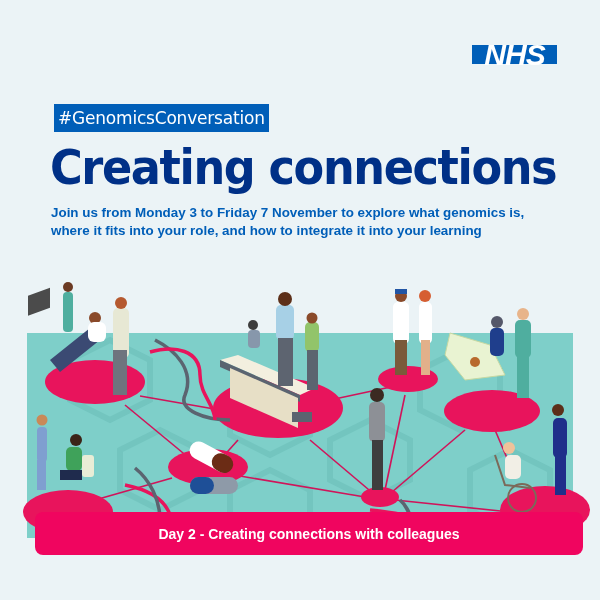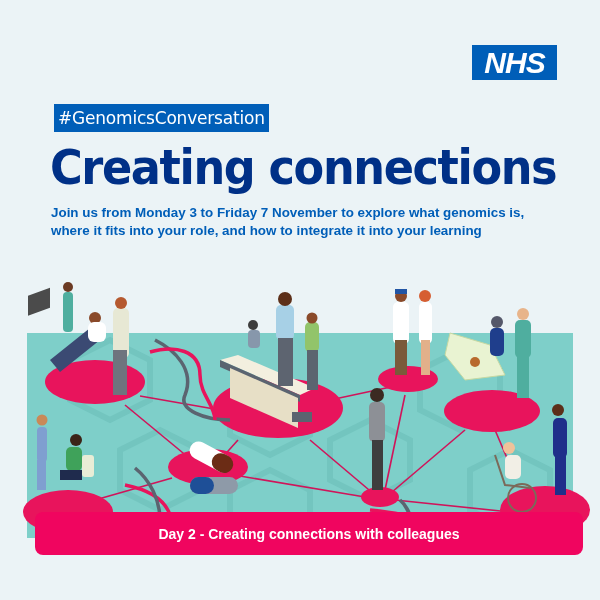--- a/index.html
+++ b/index.html
@@ -1,17 +1,17 @@
 <!DOCTYPE html>
 <html><head>
 <meta charset="utf-8">
 <style>
   html,body{margin:0;padding:0;}
   body{width:600px;height:600px;background:#ebf3f6;position:relative;overflow:hidden;font-family:"DejaVu Sans","Liberation Sans",sans-serif;}
-  .nhs-logo{position:absolute;left:472px;top:45px;width:85px;height:35px;background:#005eb8;display:flex;align-items:center;justify-content:center;}
+  .nhs-logo{position:absolute;left:472px;top:45px;width:85px;height:19px;background:#005eb8;display:flex;align-items:center;justify-content:center;}
   .nhs-logo span{color:#fff;font-weight:bold;font-style:italic;font-size:30px;letter-spacing:-1px;font-family:"Liberation Sans",sans-serif;line-height:1;}
   .hashtag{position:absolute;left:54px;top:104px;height:28px;padding:0 4px;background:#005eb8;color:#fff;font-size:17px;line-height:28px;font-family:"DejaVu Sans",sans-serif;letter-spacing:-0.2px;}
   .title{position:absolute;left:50px;top:136px;color:#003087;font-size:48px;font-weight:bold;font-family:"DejaVu Sans",sans-serif;letter-spacing:-1.5px;line-height:62px;margin:0;white-space:nowrap;transform:scaleX(0.93);transform-origin:left;}
   .subtitle{position:absolute;left:51px;top:204px;width:560px;color:#005eb8;font-size:13.4px;line-height:18px;font-weight:bold;font-family:"Liberation Sans",sans-serif;margin:0;letter-spacing:0px;}
   .subtitle div{white-space:nowrap;}
   .illustration{position:absolute;left:0;top:270px;width:600px;height:270px;}
   .banner{position:absolute;left:35px;top:512px;width:548px;height:43px;background:#f0055f;border-radius:8px;display:flex;align-items:center;justify-content:center;}
   .banner span{color:#fff;font-size:14px;font-weight:bold;font-family:"Liberation Sans",sans-serif;letter-spacing:0px;white-space:nowrap;}
 </style>
 </head>

